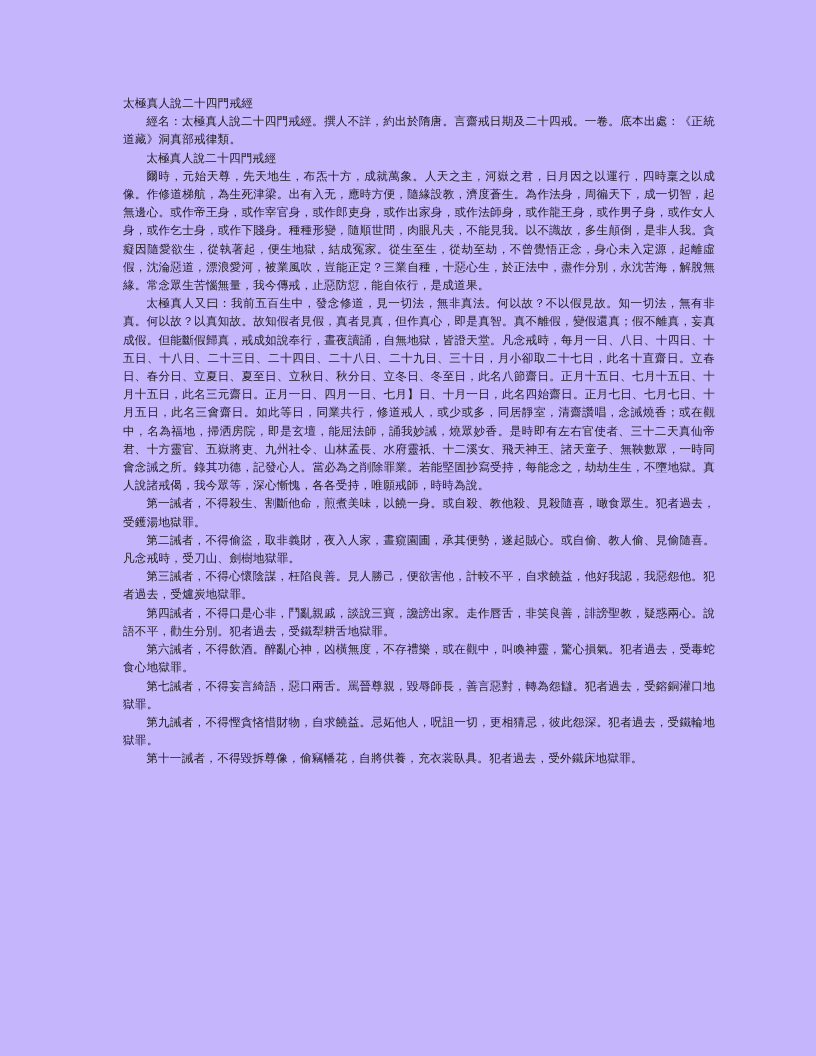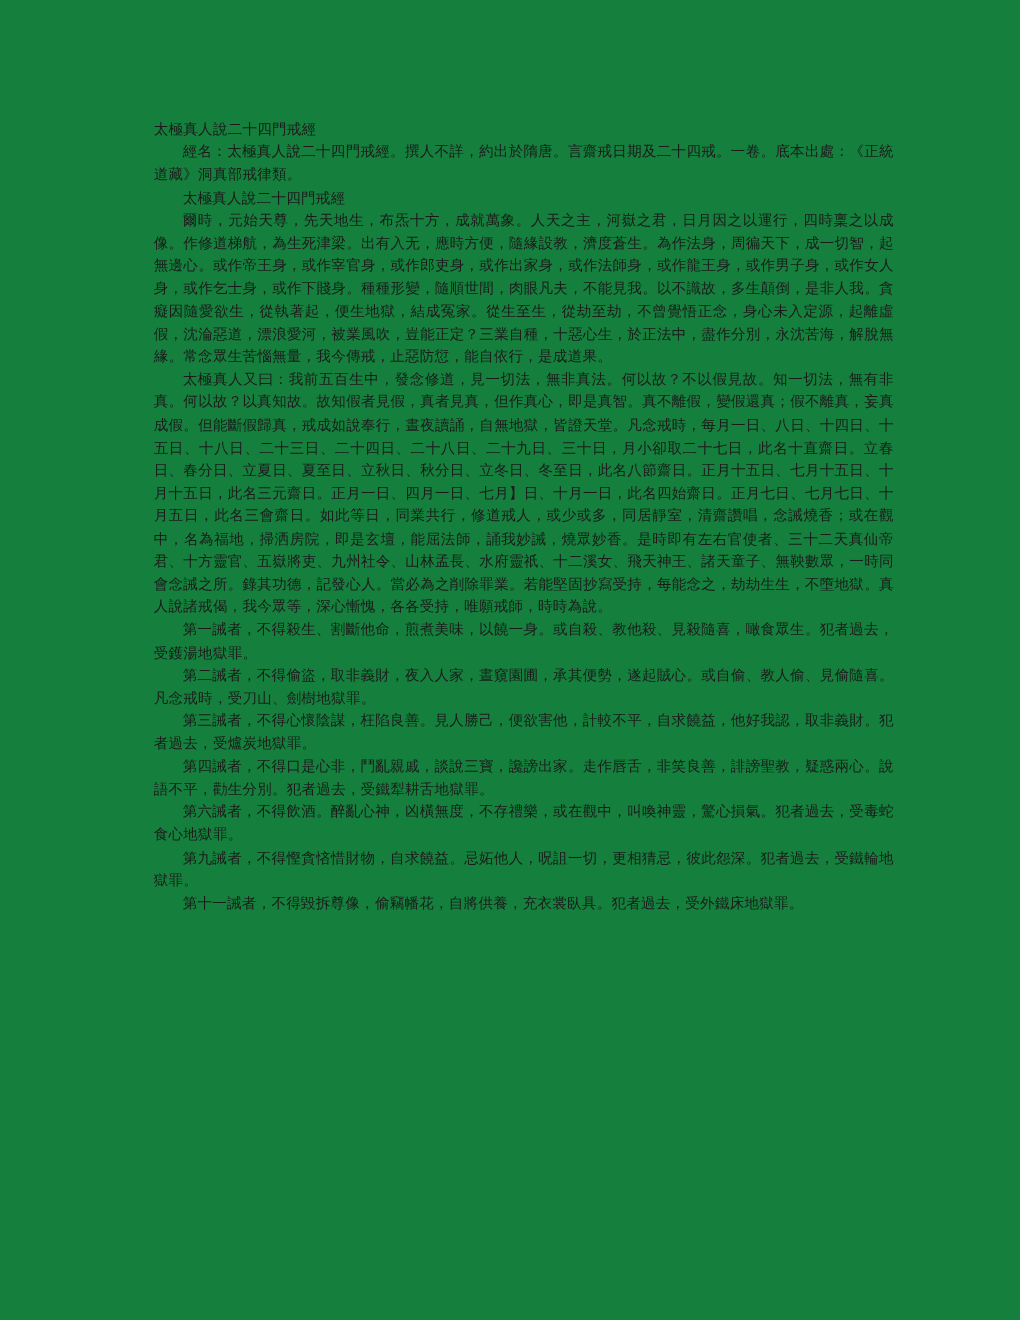--- a/index.html
+++ b/index.html
@@ -12,21 +12,21 @@
     width: 816px;
     height: 1056px;
     font-family: "DejaVu Serif", "Liberation Serif", serif;
     color: #1a1a1a;
     overflow: hidden;
   }
   .page {
     position: relative;
     width: 816px;
     height: 1056px;
-    background: #15803d;
+    background: #c4b5fd;
     box-sizing: border-box;
   }
   .content {
     position: absolute;
     left: 123px;
     top: 94px;
     width: 592px;
   }
   .line,
   .para {
@@ -65,27 +65,28 @@
     <div class="para">太極真人說二十四門戒經</div>
 
     <div class="para">爾時，元始天尊，先天地生，布炁十方，成就萬象。人天之主，河嶽之君，日月因之以運行，四時稟之以成像。作修道梯航，為生死津梁。出有入无，應時方便，隨緣設教，濟度蒼生。為作法身，周徧天下，成一切智，起無邊心。或作帝王身，或作宰官身，或作郎吏身，或作出家身，或作法師身，或作龍王身，或作男子身，或作女人身，或作乞士身，或作下賤身。種種形變，隨順世間，肉眼凡夫，不能見我。以不識故，多生顛倒，是非人我。貪癡因隨愛欲生，從執著起，便生地獄，結成冤家。從生至生，從劫至劫，不曾覺悟正念，身心未入定源，起離虛假，沈淪惡道，漂浪愛河，被業風吹，豈能正定？三業自種，十惡心生，於正法中，盡作分別，永沈苦海，解脫無緣。常念眾生苦惱無量，我今傳戒，止惡防愆，能自依行，是成道果。</div>
 
     <div class="para">太極真人又曰：我前五百生中，發念修道，見一切法，無非真法。何以故？不以假見故。知一切法，無有非真。何以故？以真知故。故知假者見假，真者見真，但作真心，即是真智。真不離假，變假還真；假不離真，妄真成假。但能斷假歸真，戒成如說奉行，晝夜讀誦，自無地獄，皆證天堂。凡念戒時，每月一日、八日、十四日、十五日、十八日、二十三日、二十四日、二十八日、二十九日、三十日，月小卻取二十七日，此名十直齋日。立春日、春分日、立夏日、夏至日、立秋日、秋分日、立冬日、冬至日，此名八節齋日。正月十五日、七月十五日、十月十五日，此名三元齋日。正月一日、四月一日、七月】日、十月一日，此名四始齋日。正月七日、七月七日、十月五日，此名三會齋日。如此等日，同業共行，修道戒人，或少或多，同居靜室，清齋讚唱，念誡燒香；或在觀中，名為福地，掃洒房院，即是玄壇，能屈法師，誦我妙誡，燒眾妙香。是時即有左右官使者、三十二天真仙帝君、十方靈官、五嶽將吏、九州社令、山林孟長、水府靈祇、十二溪女、飛天神王、諸天童子、無鞅數眾，一時同會念誡之所。錄其功德，記發心人。當必為之削除罪業。若能堅固抄寫受持，每能念之，劫劫生生，不墮地獄。真人說諸戒偈，我今眾等，深心慚愧，各各受持，唯願戒師，時時為說。</div>
 
     <div class="para">第一誡者，不得殺生、割斷他命，煎煮美味，以饒一身。或自殺、教他殺、見殺隨喜，噉食眾生。犯者過去，受鑊湯地獄罪。</div>
 
     <div class="para">第二誡者，不得偷盜，取非義財，夜入人家，晝窺園圃，承其便勢，遂起賊心。或自偷、教人偷、見偷隨喜。凡念戒時，受刀山、劍樹地獄罪。</div>
 
-    <div class="para">第三誡者，不得心懷陰謀，枉陷良善。見人勝己，便欲害他，計較不平，自求饒益，他好我認，取非義財。犯者過去，受爐炭地獄罪。</div>
+    <div class="para">第三誡者，不得心懷陰謀，枉陷良善。見人勝己，便欲害他，計較不平，自求饒益，他好我認，我惡怨他。犯者過去，受爐炭地獄罪。</div>
 
     <div class="para">第四誡者，不得口是心非，鬥亂親戚，談說三寶，讒謗出家。走作唇舌，非笑良善，誹謗聖教，疑惑兩心。說語不平，勸生分別。犯者過去，受鐵犁耕舌地獄罪。</div>
 
 
     <div class="para">第六誡者，不得飲酒。醉亂心神，凶橫無度，不存禮樂，或在觀中，叫喚神靈，驚心損氣。犯者過去，受毒蛇食心地獄罪。</div>
 
+    <div class="para">第七誡者，不得妄言綺語，惡口兩舌。罵晉尊親，毀辱師長，善言惡對，轉為怨讎。犯者過去，受鎔銅灌口地獄罪。</div>
 
 
     <div class="para">第九誡者，不得慳貪悋惜財物，自求饒益。忌妬他人，呪詛一切，更相猜忌，彼此怨深。犯者過去，受鐵輪地獄罪。</div>
 
 
     <div class="para">第十一誡者，不得毀拆尊像，偷竊幡花，自將供養，充衣裳臥具。犯者過去，受外鐵床地獄罪。</div>
 
   </div>
 </div>
 

